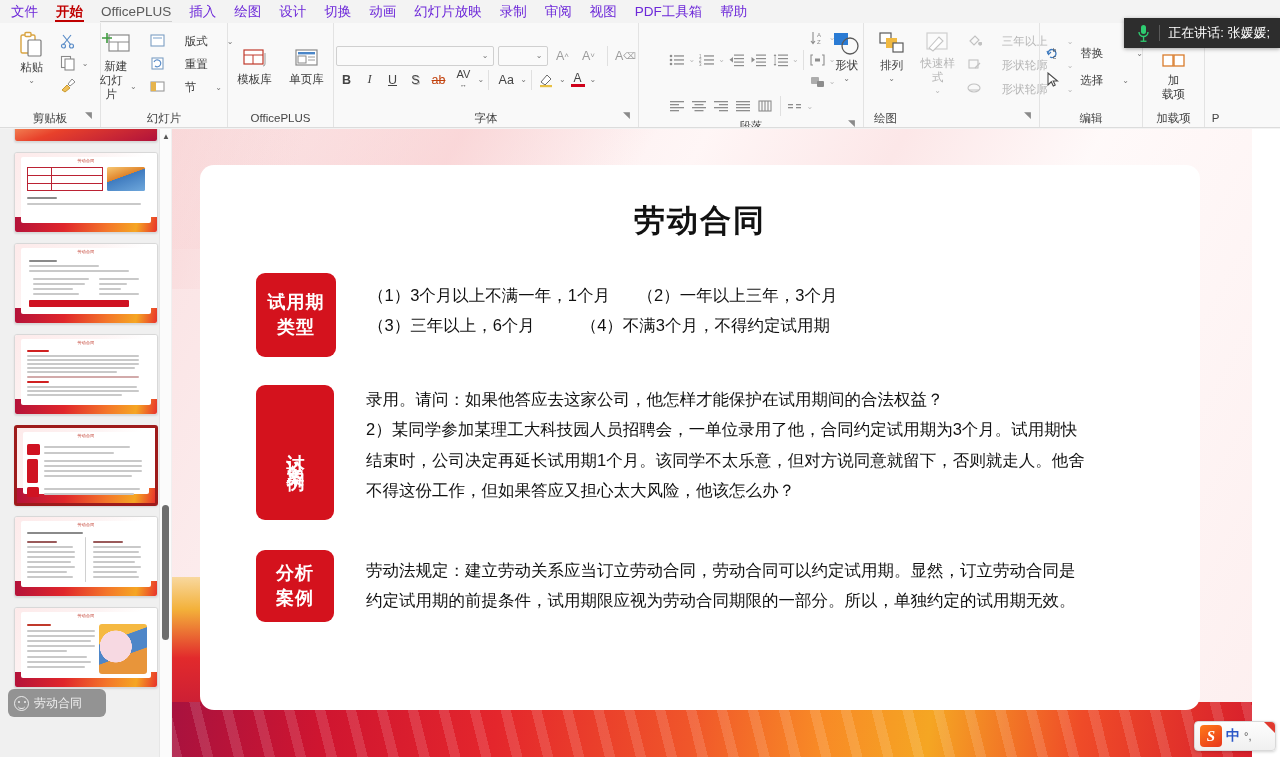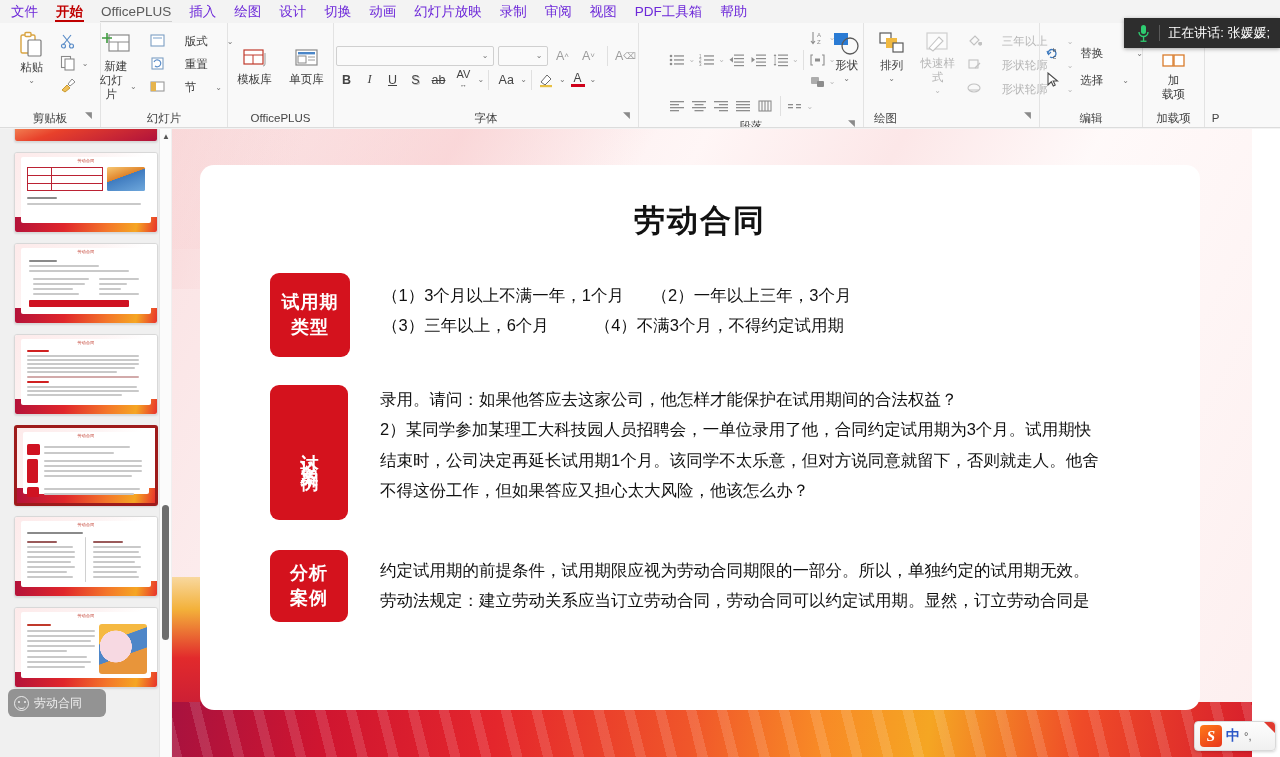--- a/index.html
+++ b/index.html
@@ -190,21 +190,21 @@
     background:#fff; border-radius:14px; z-index:3;
   }
 
   .slide-title {
     position:absolute; left:0; right:0; top:35px; text-align:center;
     font-size:31px; font-weight:bold; color:#111;
     font-family:"Liberation Serif","DejaVu Serif",serif;
     letter-spacing:2px;
   }
 
-  .rows { position:absolute; left:70px; top:108px; right:40px; }
+  .rows { position:absolute; left:56px; top:108px; right:40px; }
   .row { display:flex; align-items:flex-start; margin-bottom:28px; }
   .tagbox {
     background:#d4121d; color:#fff; border-radius:9px;
     display:flex; align-items:center; justify-content:center;
     font-weight:bold; font-size:18px; line-height:25px; text-align:center;
     flex:none; letter-spacing:1px;
   }
   .tag-a { width:80px; height:84px; }
   .tag-b { width:78px; height:135px; }
   .tag-c { width:78px; height:72px; }
@@ -430,21 +430,21 @@
           <div class="fmt-btn" style="color:#9c9c9c">A<span style="font-size:8px">˄</span></div>
           <div class="fmt-btn" style="color:#9c9c9c">A<span style="font-size:8px">˅</span></div>
           <div class="sep-v"></div>
           <div class="fmt-btn" style="color:#9c9c9c">A<span style="font-size:9px">⌫</span></div>
         </div>
         <div style="display:flex;align-items:center;gap:1px;">
           <div class="fmt-btn" style="font-weight:bold">B</div>
           <div class="fmt-btn" style="font-style:italic;font-family:'Liberation Serif',serif">I</div>
           <div class="fmt-btn" style="text-decoration:underline">U</div>
           <div class="fmt-btn" style="text-shadow:1px 1px 0 #bbb">S</div>
-          <div class="fmt-btn" style="text-decoration:line-through;color:#404040">ab</div>
+          <div class="fmt-btn" style="text-decoration:line-through;color:#c2410c">ab</div>
           <div class="fmt-btn" style="width:26px">
             <span style="font-size:11px;line-height:9px;text-align:center">AV<br><span style="font-size:7px">↔</span></span>
           </div>
           <span class="chev">⌄</span>
           <div class="sep-v"></div>
           <div class="fmt-btn" style="width:26px">Aa</div>
           <span class="chev">⌄</span>
           <div class="sep-v"></div>
           <div class="fmt-btn">
             <span>
@@ -940,22 +940,22 @@
             </div>
 
             <div class="row">
               <div class="tagbox tag-c">
                 <div>
                   <div>分析</div>
                   <div>案例</div>
                 </div>
               </div>
               <div class="rowtext" style="padding-top:6px">
+                <p>劳动法规定：建立劳动关系应当订立劳动合同，劳动合同可以约定试用期。显然，订立劳动合同是</p>
                 <p>约定试用期的前提条件，试用期限应视为劳动合同期限的一部分。所以，单独约定的试用期无效。</p>
-                <p>劳动法规定：建立劳动关系应当订立劳动合同，劳动合同可以约定试用期。显然，订立劳动合同是</p>
               </div>
             </div>
 
           </div>
         </div>
       </div>
     </div>
   </div>
 
   <div class="say-overlay">

